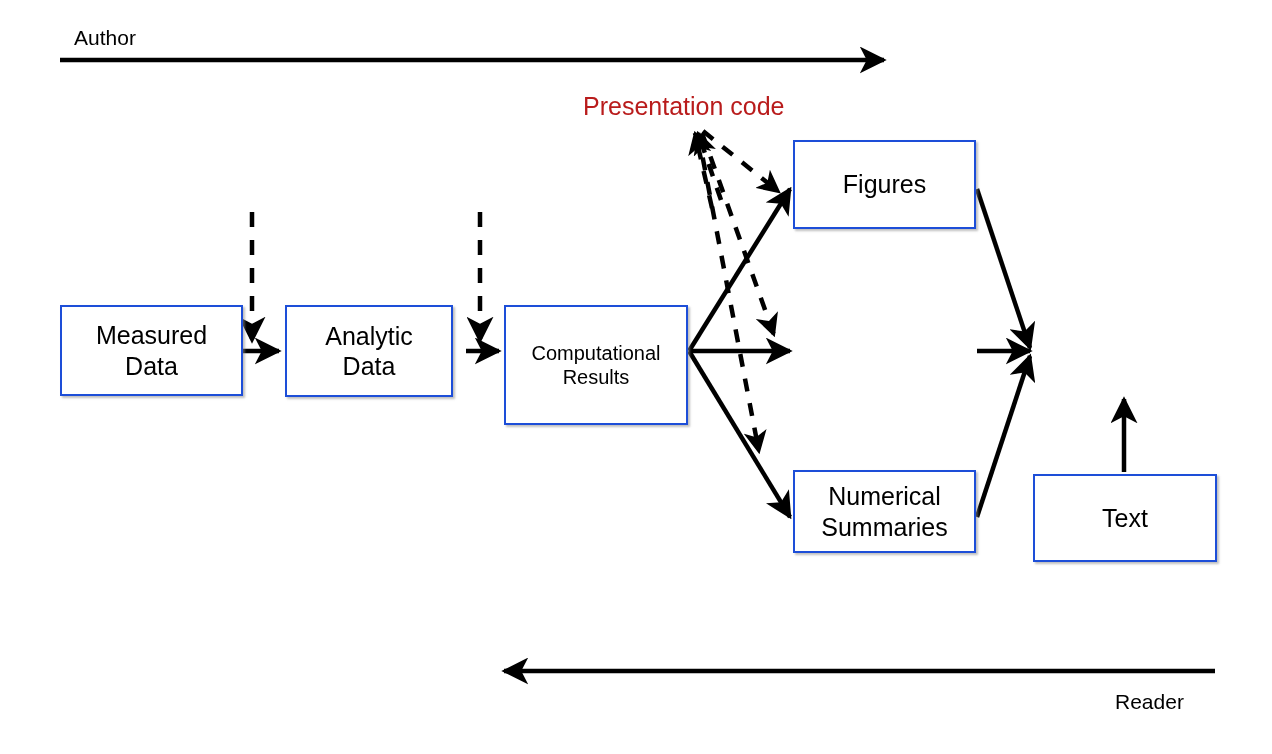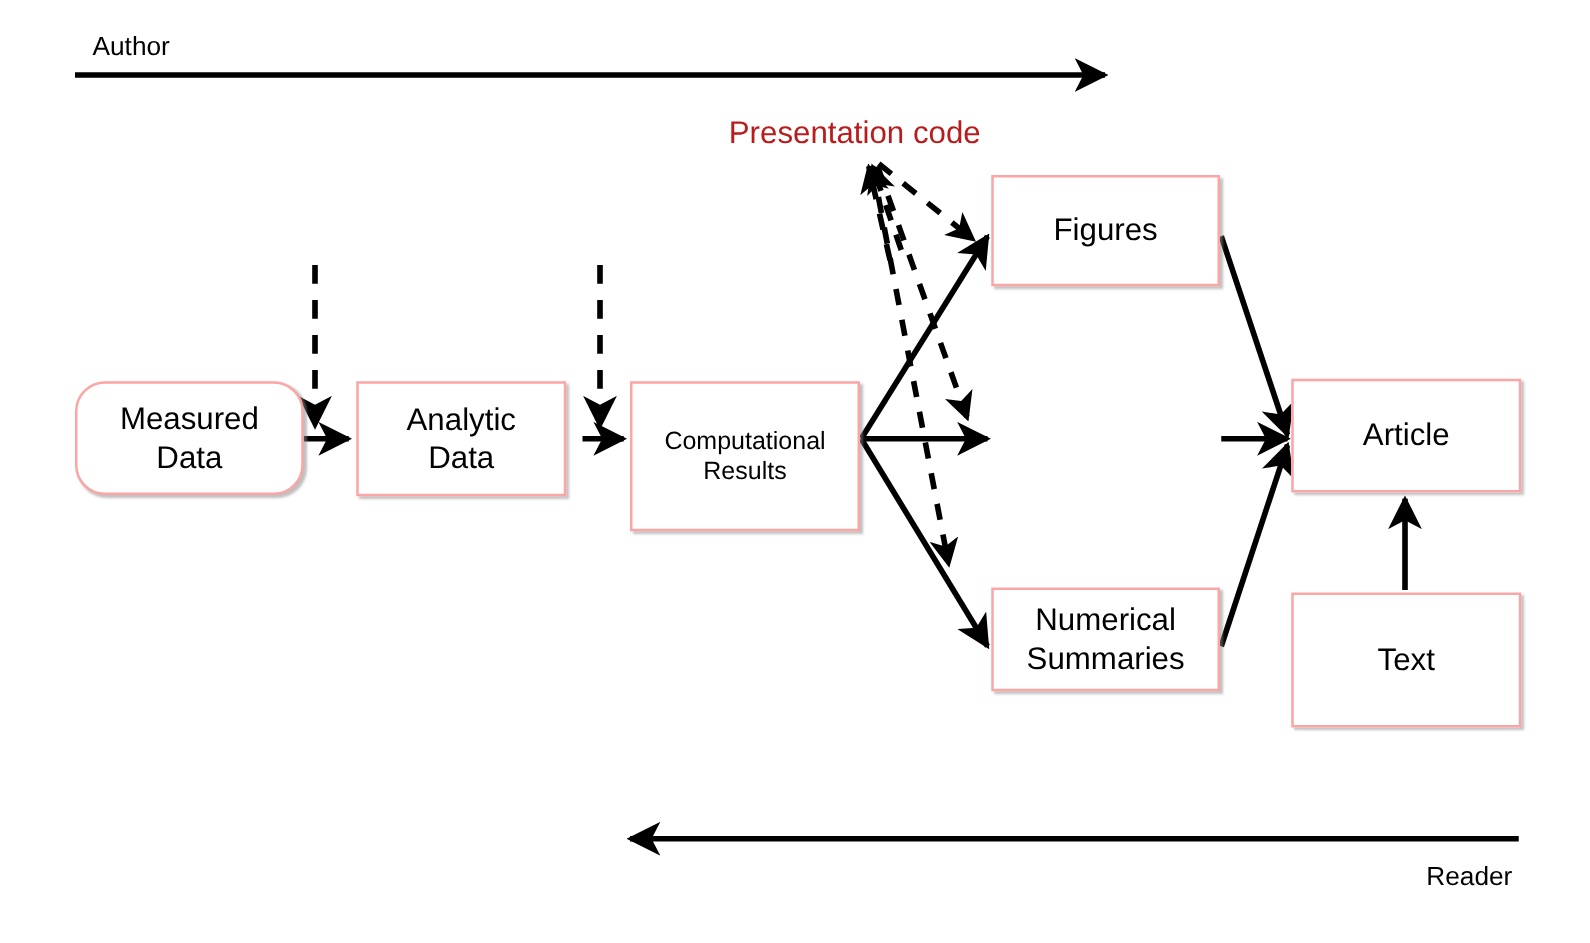--- a/index.html
+++ b/index.html
@@ -24,21 +24,21 @@
     left: 0;
     top: 0;
     width: 1272px;
     height: 754px;
     pointer-events: none;
   }
   .node {
     position: absolute;
     box-sizing: border-box;
     background: #ffffff;
-    border: 2px solid #fca5a5;
+    border: 2px solid #1d4ed8;
     box-shadow: 2px 2px 2px rgba(140,140,140,0.55);
     display: flex;
     align-items: center;
     justify-content: center;
     text-align: center;
     z-index: 3;
   }
   .node .node-label {
     display: block;
     line-height: 1.22;
@@ -145,27 +145,27 @@
       <line x1="702" y1="133" x2="774" y2="335" stroke="#000000" stroke-width="4.5" stroke-dasharray="13 12" marker-end="url(#ahd)"></line>
     </g>
 
     <g>
       <line x1="698" y1="133" x2="759" y2="452" stroke="#000000" stroke-width="4.5" stroke-dasharray="13 12" marker-end="url(#ahd)"></line>
     </g>
   </svg>
 
   <div class="axis-label" style="left:74px; top:26px;">Author</div>
 
-  <div class="axis-label" style="left:1141px; top:690px;text-align:center;">Reader</div>
+  <div class="axis-label" style="left:1115px; top:690px;text-align:center;">Reader</div>
 
 
 
   <div class="flow-label" style="left:583px; top:92px;">Presentation code</div>
 
-  <div class="node" style="left:60px; top:305px; width:183px; height:91px;border-radius:24px;">
+  <div class="node" style="left:60px; top:305px; width:183px; height:91px;">
     <span class="node-label">Measured
 Data</span>
   </div>
 
   <div class="node" style="left:285px; top:305px; width:168px; height:92px;">
     <span class="node-label">Analytic
 Data</span>
   </div>
 
   <div class="node small" style="left:504px; top:305px; width:184px; height:120px;">
@@ -176,21 +176,18 @@
   <div class="node" style="left:793px; top:140px; width:183px; height:89px;">
     <span class="node-label">Figures</span>
   </div>
 
 
   <div class="node" style="left:793px; top:470px; width:183px; height:83px;align-items:center;">
     <span class="node-label">Numerical
 Summaries</span>
   </div>
 
-  <div class="node" style="left:1033px; top:303px; width:184px; height:91px;">
-    <span class="node-label">Article</span>
-  </div>
 
-  <div class="node" style="left:1033px; top:474px; width:184px; height:108px;">
+  <div class="node" style="left:1033px; top:474px; width:184px; height:88px;">
     <span class="node-label">Text</span>
   </div>
 
 </div>
 
 </body></html>

